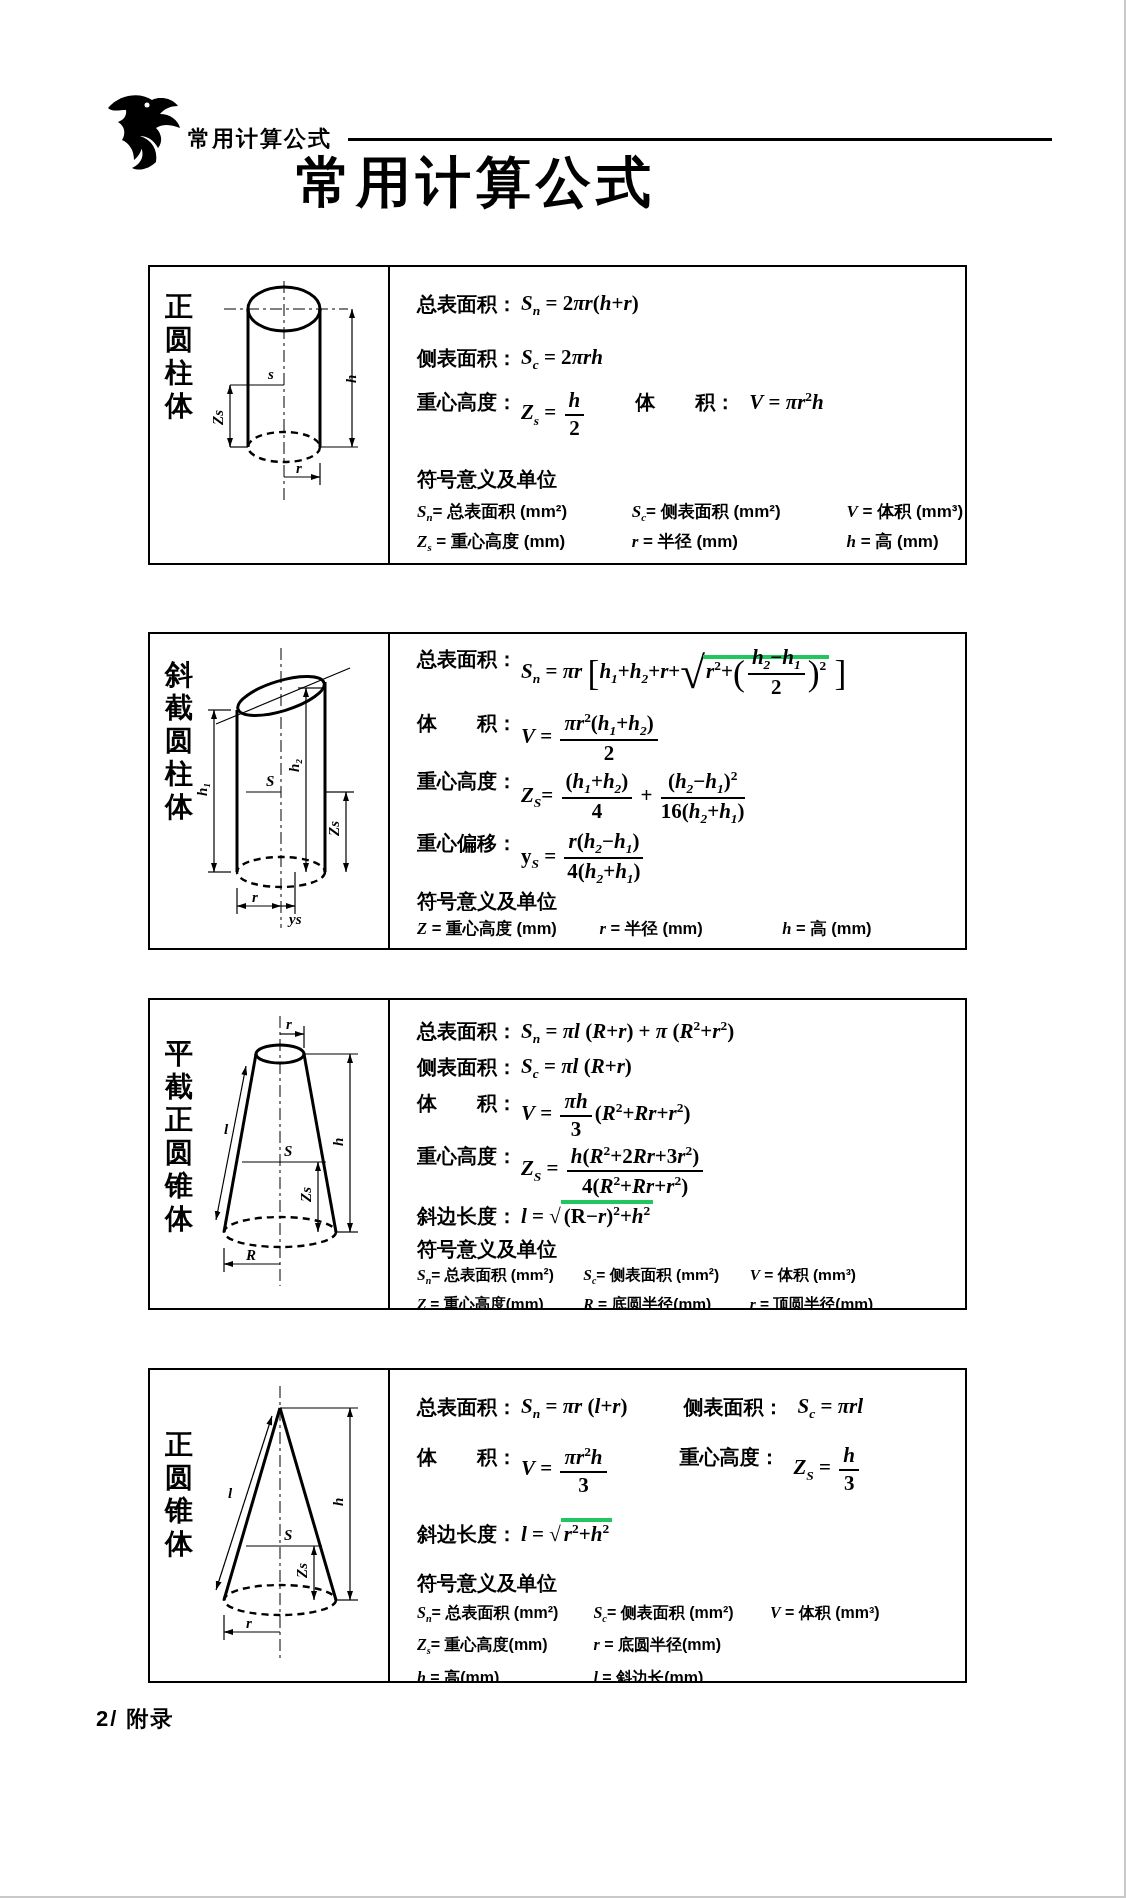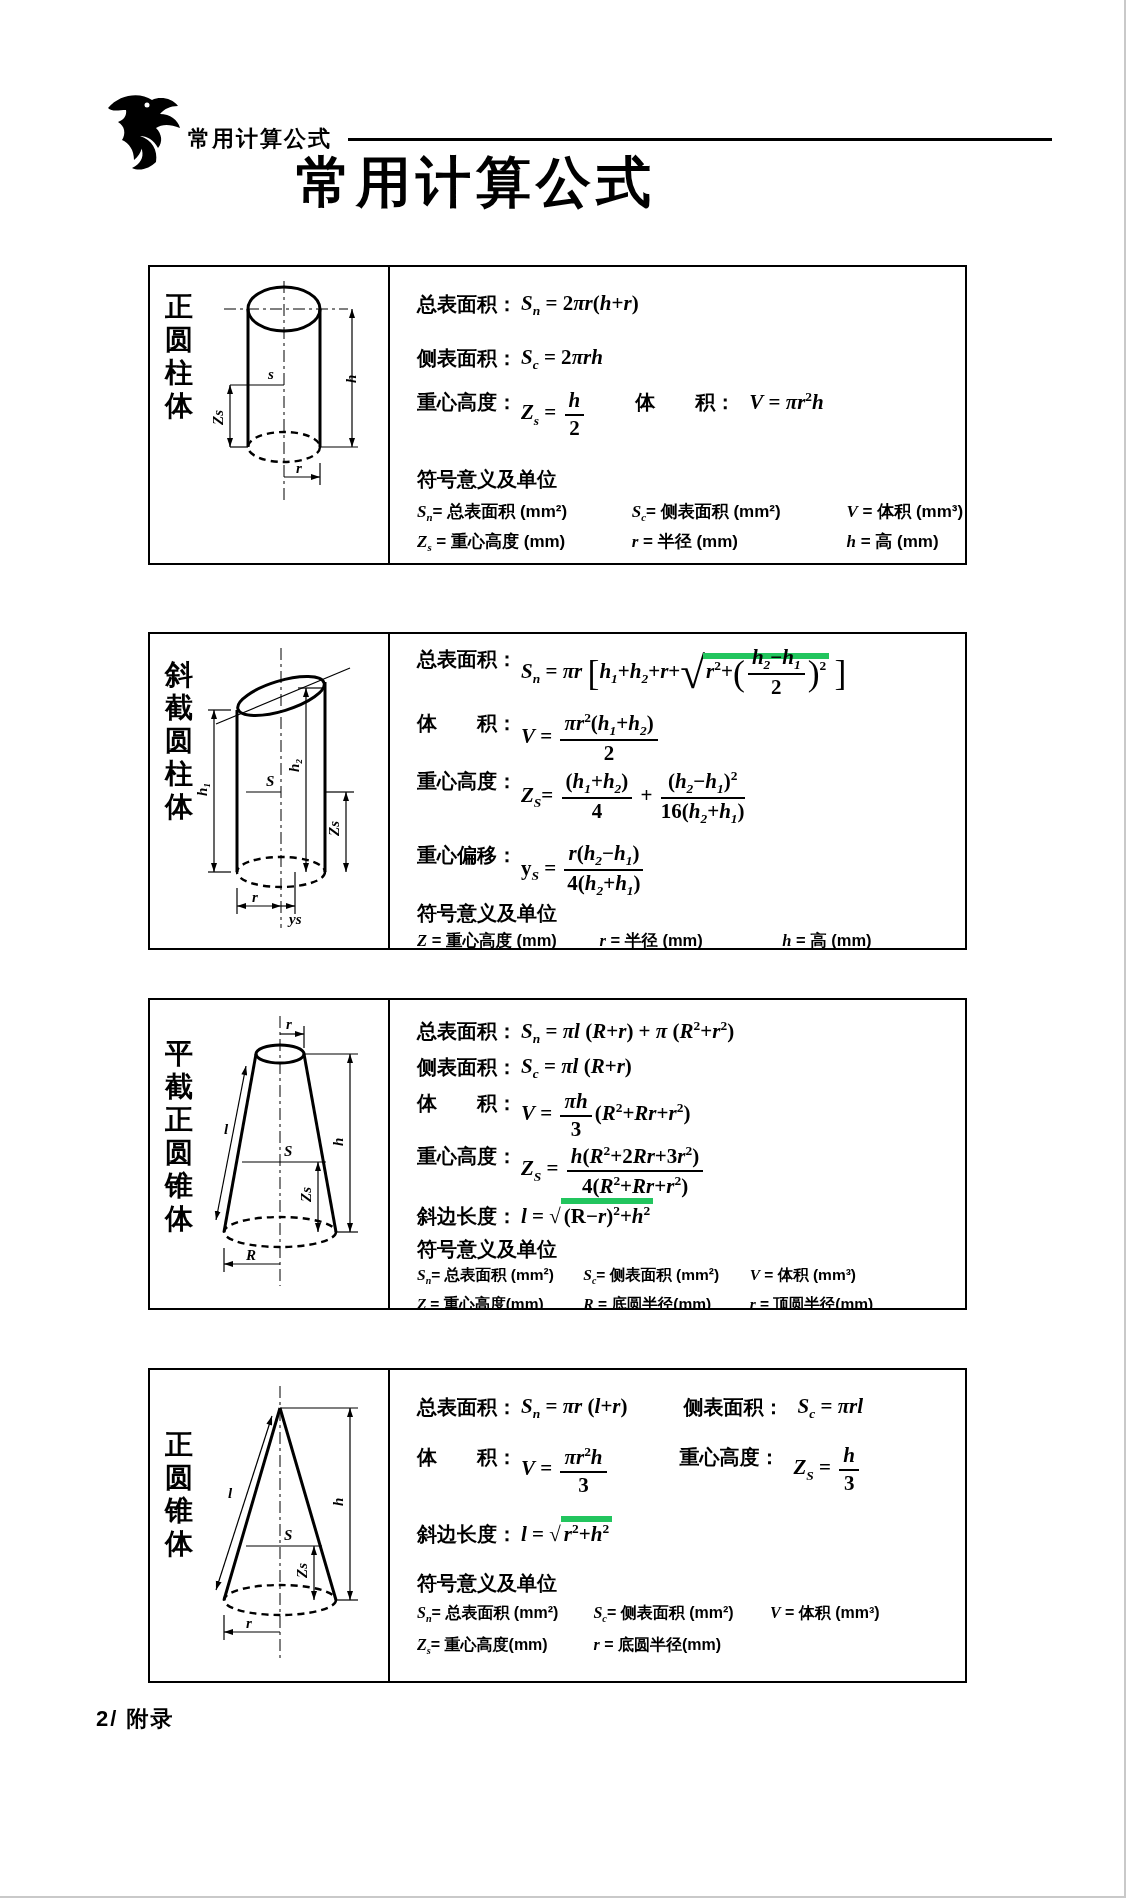--- a/index.html
+++ b/index.html
@@ -28,21 +28,21 @@
   .m { font-family:"Liberation Serif", serif; font-size:21px; font-weight:bold; white-space:nowrap; }
   .m i, .symline i { font-family:"Liberation Serif", serif; font-style:italic; }
   .m sub, .symline sub { font-size:64%; font-style:italic; font-family:"Liberation Serif", serif; }
   .m sup { font-size:64%; }
 
   .fr { display:inline-block; vertical-align:middle; text-align:center; margin:0 3px; }
   .fr .nu { display:block; border-bottom:2px solid #000; padding:0 4px 1px; line-height:1.12; }
   .fr .de { display:block; padding-top:1px; line-height:1.12; }
   .sq { display:inline-block; white-space:nowrap; }
   .sq .rd { font-style:normal; }
-  .sq .ov { border-top:6px solid #22c55e; padding:0 3px; }
+  .sq .ov { border-top:4px solid #22c55e; padding:0 3px; }
   .sq.tall .rd { font-size:215%; font-weight:normal; vertical-align:middle; line-height:0; letter-spacing:-2px; }
   .bg { font-size:170%; font-weight:normal; vertical-align:middle; line-height:0; }
 
   .symtitle { font-size:20px; font-weight:bold; }
   .symline { font-weight:bold; white-space:nowrap; }
   .symline > span { display:inline-block; }
   .s1 .symline { font-size:17px;   line-height:23px; } .s1 .symline > span { min-width:210px; }
   .s2 .symline { font-size:16.5px; line-height:22px; } .s2 .symline > span { min-width:178px; }
   .s3 .symline { font-size:15.5px; line-height:19px; } .s3 .symline > span { min-width:162px; }
   .s4 .symline { font-size:16px;   line-height:20px; } .s4 .symline > span { min-width:172px; }
@@ -177,21 +177,21 @@
         <span class="m"><i>S</i><sub>n</sub> = <i>πr</i> <span class="bg">[</span><i>h</i><sub>1</sub>+<i>h</i><sub>2</sub>+<i>r</i>+<span class="sq tall"><span class="rd">√</span><span class="ov"><i>r</i><sup>2</sup>+<span class="bg">(</span><span class="fr"><span class="nu"><i>h</i><sub>2</sub>−<i>h</i><sub>1</sub></span><span class="de">2</span></span><span class="bg">)</span><sup>2</sup></span></span> <span class="bg">]</span></span>
       </div>
       <div class="frow" style="margin-top:10px">
         <span class="flabel">体　　积：</span>
         <span class="m"><i>V</i> = <span class="fr"><span class="nu"><i>πr</i><sup>2</sup>(<i>h</i><sub>1</sub>+<i>h</i><sub>2</sub>)</span><span class="de">2</span></span></span>
       </div>
       <div class="frow" style="margin-top:2px">
         <span class="flabel">重心高度：</span>
         <span class="m"><i>Z</i><sub>S</sub>= <span class="fr"><span class="nu">(<i>h</i><sub>1</sub>+<i>h</i><sub>2</sub>)</span><span class="de">4</span></span> + <span class="fr"><span class="nu">(<i>h</i><sub>2</sub>−<i>h</i><sub>1</sub>)<sup>2</sup></span><span class="de">16(<i>h</i><sub>2</sub>+<i>h</i><sub>1</sub>)</span></span></span>
       </div>
-      <div class="frow" style="margin-top:16px">
+      <div class="frow" style="margin-top:4px">
         <span class="flabel">重心偏移：</span>
         <span class="m">y<sub>S</sub> = <span class="fr"><span class="nu"><i>r</i>(<i>h</i><sub>2</sub>−<i>h</i><sub>1</sub>)</span><span class="de">4(<i>h</i><sub>2</sub>+<i>h</i><sub>1</sub>)</span></span></span>
       </div>
       <div class="symtitle" style="margin-top:2px">符号意义及单位</div>
       <div class="symline" style="margin-top:2px">
         <span><i>Z</i> = 重心高度 (mm)</span>
         <span><i>r</i> = 半径 (mm)</span>
         <span><i>h</i> = 高 (mm)</span>
       </div>
     </div>
@@ -311,18 +311,22 @@
       <div class="symtitle" style="margin-top:22px">符号意义及单位</div>
       <div class="symline" style="margin-top:6px">
         <span><i>S</i><sub>n</sub>= 总表面积 (mm²)</span>
         <span><i>S</i><sub>c</sub>= 侧表面积 (mm²)</span>
         <span><i>V</i> = 体积 (mm³)</span>
       </div>
       <div class="symline" style="margin-top:6px">
         <span><i>Z</i><sub>s</sub>= 重心高度(mm)</span>
         <span><i>r</i> = 底圆半径(mm)</span>
       </div>
+      <div class="symline" style="margin-top:6px">
+        <span><i>h</i> = 高(mm)</span>
+        <span><i>l</i> = 斜边长(mm)</span>
+      </div>
     </div>
   </section>
 
   <div class="footer">2/ 附录</div>
 
 </div>
 
 </body></html>

